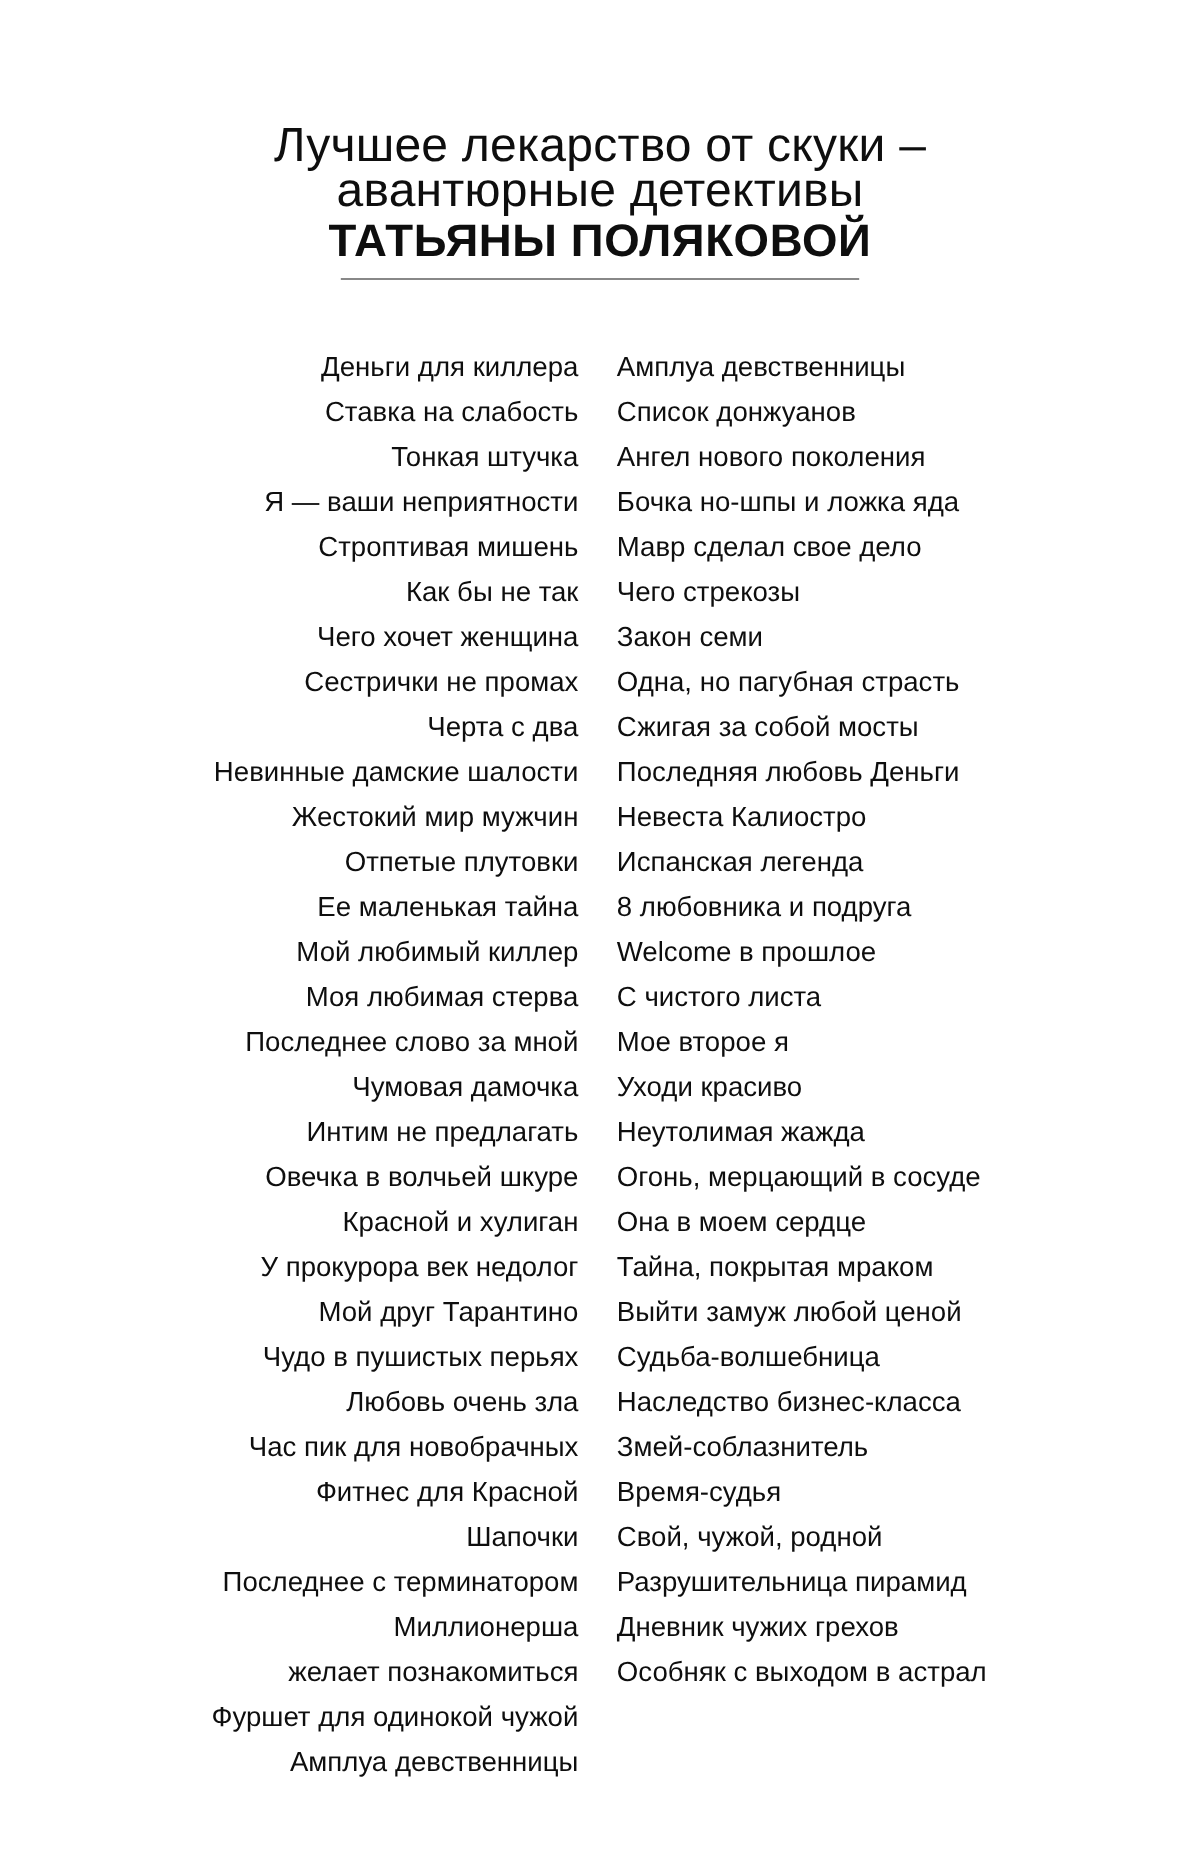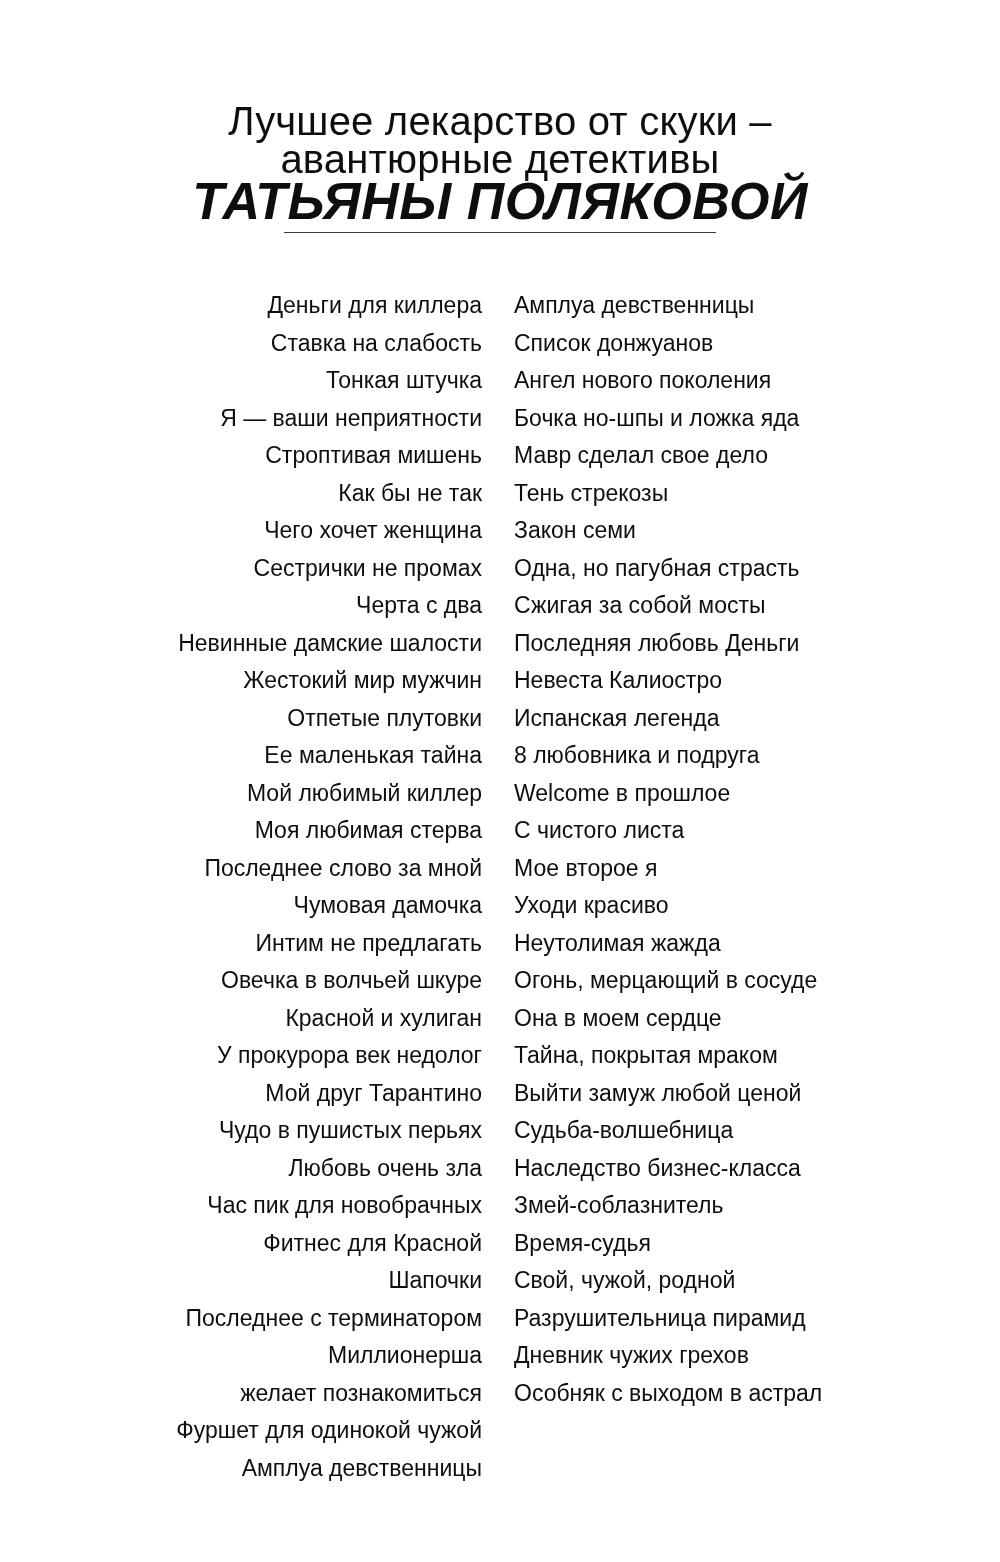--- a/index.html
+++ b/index.html
@@ -24,25 +24,24 @@
   .header {
     text-align: center;
   }
   .h-line1, .h-line2 {
     font-size: 40px;
     font-weight: 400;
     line-height: 38px;
     letter-spacing: 0.2px;
   }
   .h-line3 {
-    font-size: 52px;
+    font-size: 38px;
     font-weight: 700;
     line-height: 46px;
     letter-spacing: 0.5px;
-    font-style: italic;
   }
   .rule {
     width: 432px;
     height: 1px;
     background: #3a3a3a;
     margin: 8px auto 0 auto;
   }
   .columns {
     display: flex;
     justify-content: center;
@@ -111,21 +110,21 @@
 желает познакомиться</div>
         <div class="title">Фуршет для одинокой чужой</div>
         <div class="title">Амплуа девственницы</div>
       </div>
     <div class="col col-right" id="right-col">
         <div class="title">Амплуа девственницы</div>
         <div class="title">Список донжуанов</div>
         <div class="title">Ангел нового поколения</div>
         <div class="title">Бочка но-шпы и ложка яда</div>
         <div class="title">Мавр сделал свое дело</div>
-        <div class="title">Тень стрекозы</div>
+        <div class="title">Чего стрекозы</div>
         <div class="title">Закон семи</div>
         <div class="title">Одна, но пагубная страсть</div>
         <div class="title">Сжигая за собой мосты</div>
         <div class="title">Последняя любовь Деньги</div>
         <div class="title">Невеста Калиостро</div>
         <div class="title">Испанская легенда</div>
         <div class="title">8 любовника и подруга</div>
         <div class="title">Welcome в прошлое</div>
         <div class="title">С чистого листа</div>
         <div class="title">Мое второе я</div>

